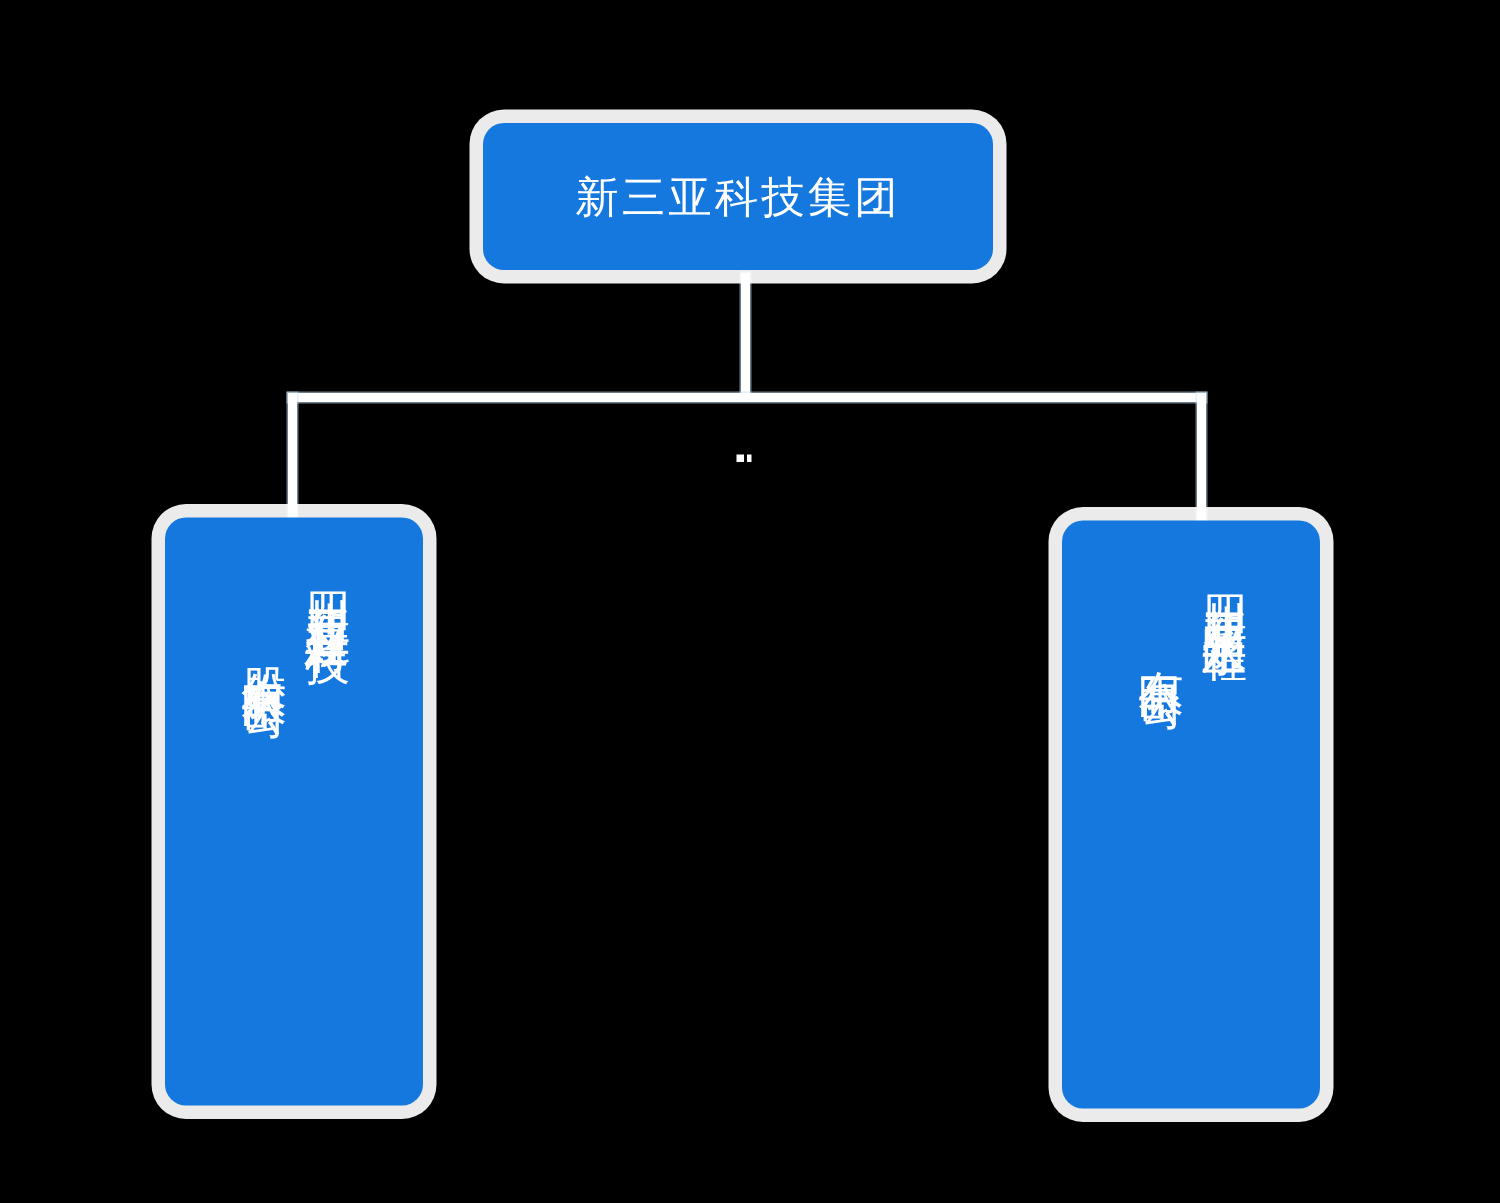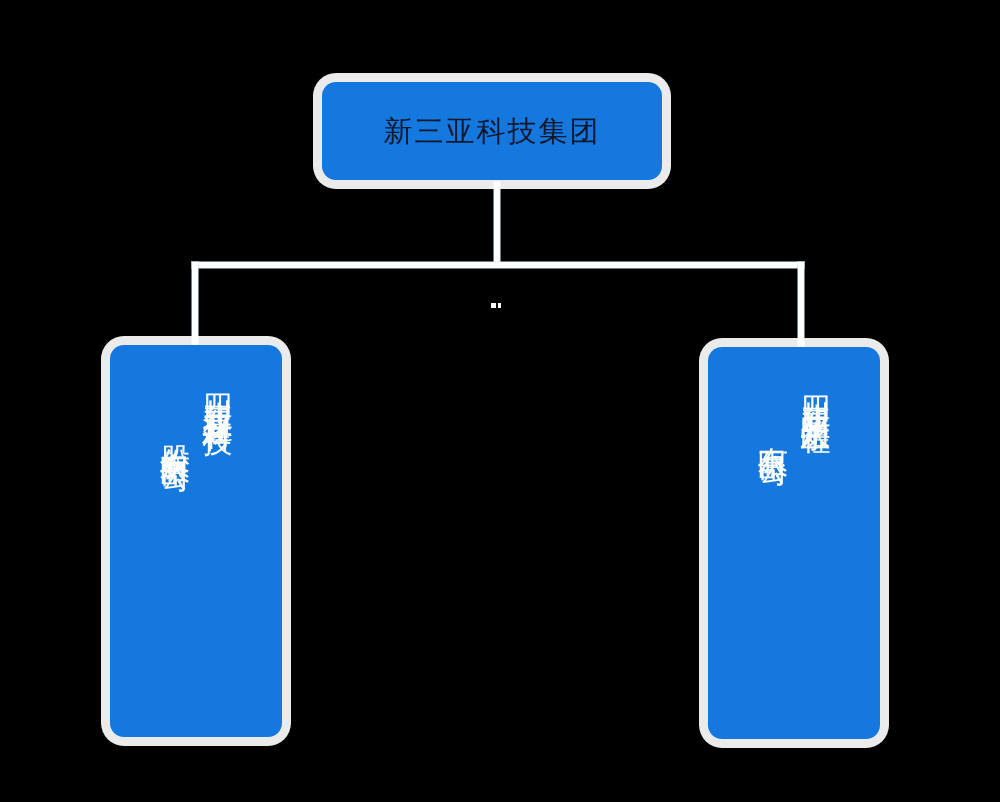--- a/index.html
+++ b/index.html
@@ -74,21 +74,21 @@
   }
 
   #node-root {
     left: 322px;
     top: 82px;
     width: 340px;
     height: 98px;
   }
 
   #node-root .node-label {
-    color: #0f172a;
+    color: #ffffff;
     font-size: 29px;
     letter-spacing: 2px;
     white-space: nowrap;
     line-height: 1;
   }
 
   .node-child {
     width: 172px;
     height: 392px;
     align-items: flex-start;

